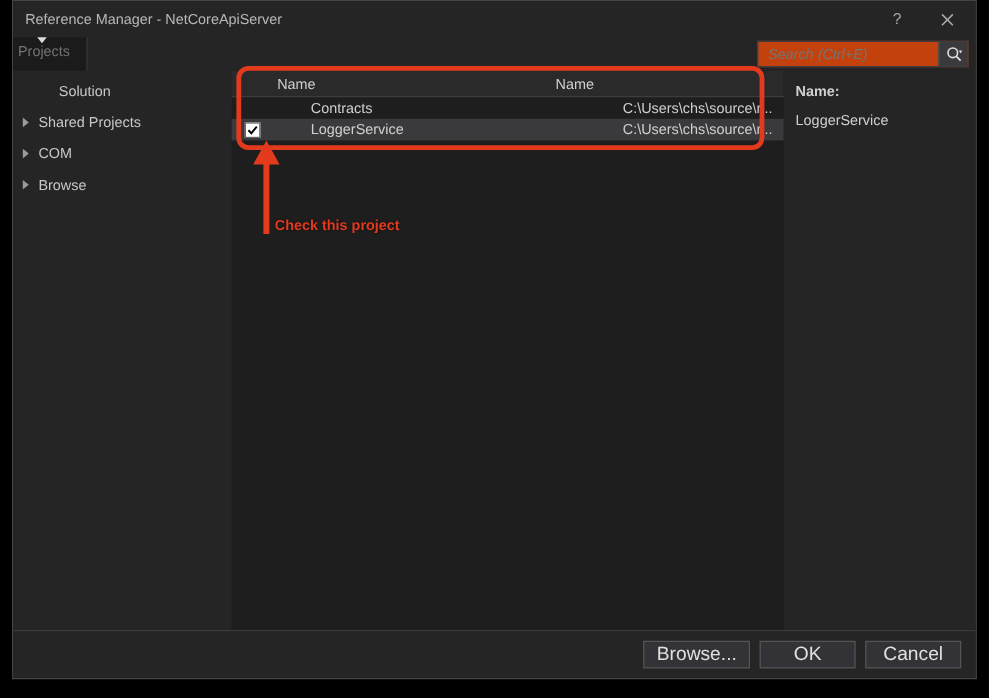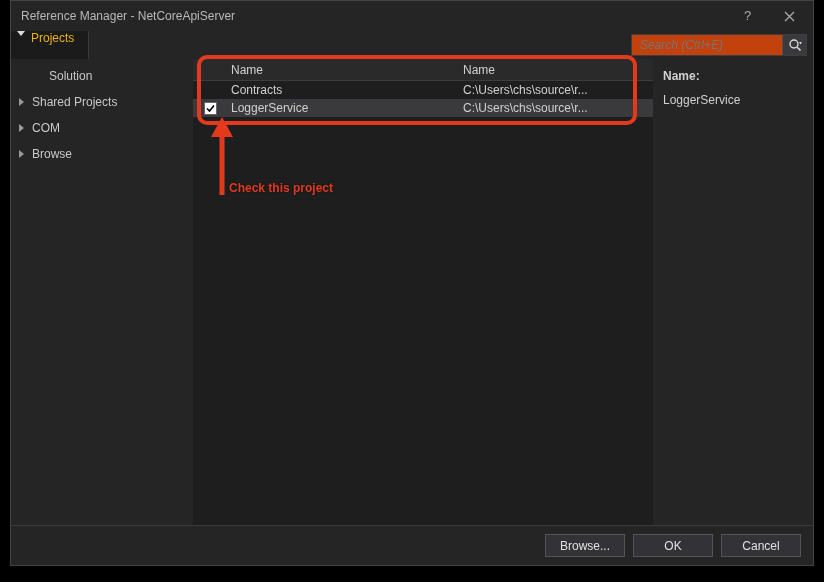--- a/index.html
+++ b/index.html
@@ -37,24 +37,26 @@
   }
   .topbar {
     height: 28px;
     display: flex;
     align-items: center;
     background: #252526;
   }
   .tab-active {
     height: 28px;
     background: #1b1b1c;
-    color: #eab308;
-    display: flex;
+    color: #737373;
+    display: flex;
+    align-items: center;
     padding: 0 14px 0 4px;
     border-right: 1px solid #3a3a3a;
+    flex-direction: column;
   }
   .tab-active .tri {
     display: inline-block;
     width: 0; height: 0;
     border-left: 4px solid transparent;
     border-right: 4px solid transparent;
     border-top: 5px solid #dcdcdc;
     margin-right: 6px;
     margin-left: 2px;
   }
@@ -125,20 +127,21 @@
     color: #d0d0d0;
   }
   .col-check { width: 34px; }
   .col-name { width: 232px; padding-left: 4px; }
   .col-path { flex: 1; padding-left: 4px; }
   .row {
     display: flex;
     align-items: center;
     height: 18px;
     color: #d0d0d0;
+    gap: 28px;
   }
   .row.selected { background: #3a3a3c; }
   .row .col-check { display: flex; align-items: center; justify-content: center; }
   .chk {
     width: 13px; height: 13px;
     background: #fff;
     border: 1px solid #666;
     display: flex; align-items: center; justify-content: center;
     font-size: 12px; line-height: 1;
     color: #000;
@@ -160,21 +163,21 @@
     background: #252526;
     border-top: 1px solid #3a3a3a;
   }
   .btn {
     min-width: 80px;
     height: 23px;
     background: #333337;
     border: 1px solid #555;
     color: #e0e0e0;
     display: flex; align-items: center; justify-content: center;
-    font-size: 12px;
+    font-size: 16px;
     padding: 0 10px;
   }
   
   .anno-box {
     position: absolute;
     border: 4px solid #e33a1e;
     border-radius: 10px;
     pointer-events: none;
   }
   .anno-text {

